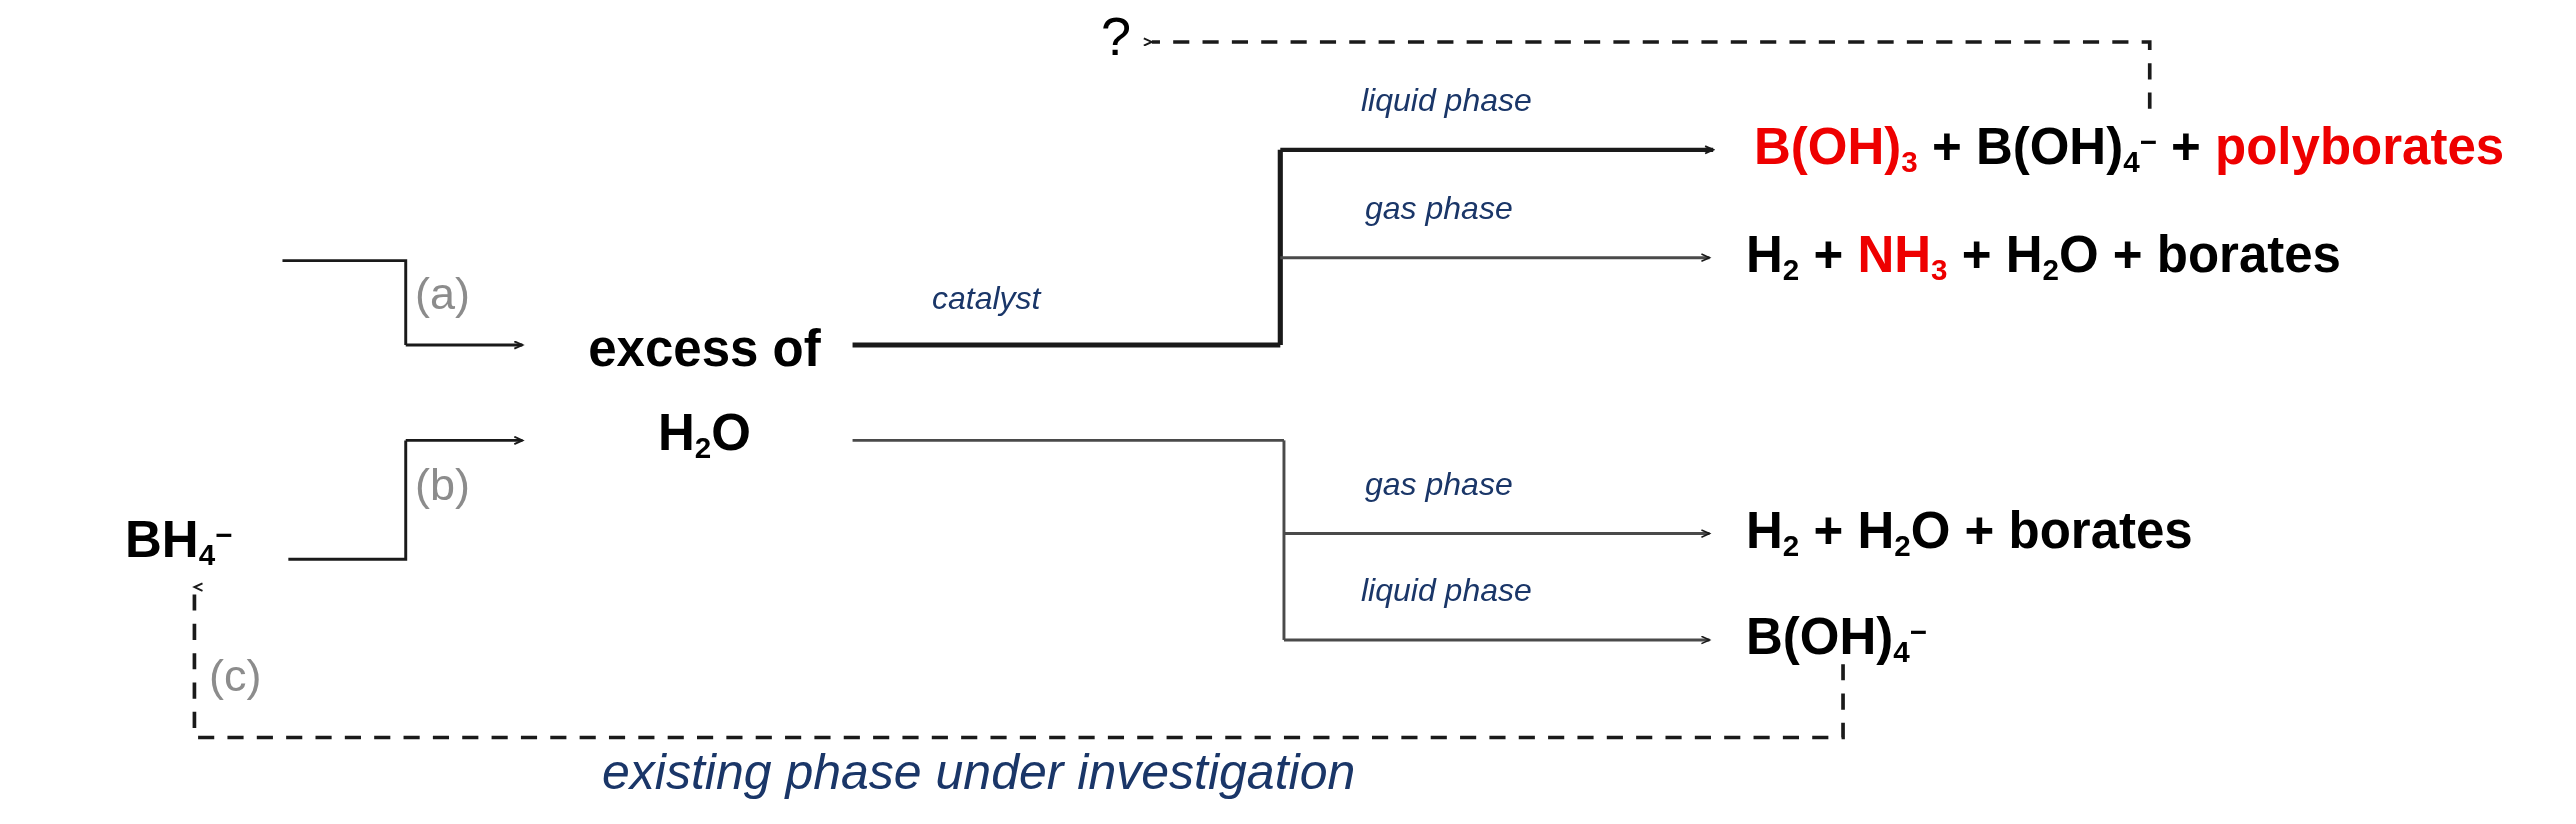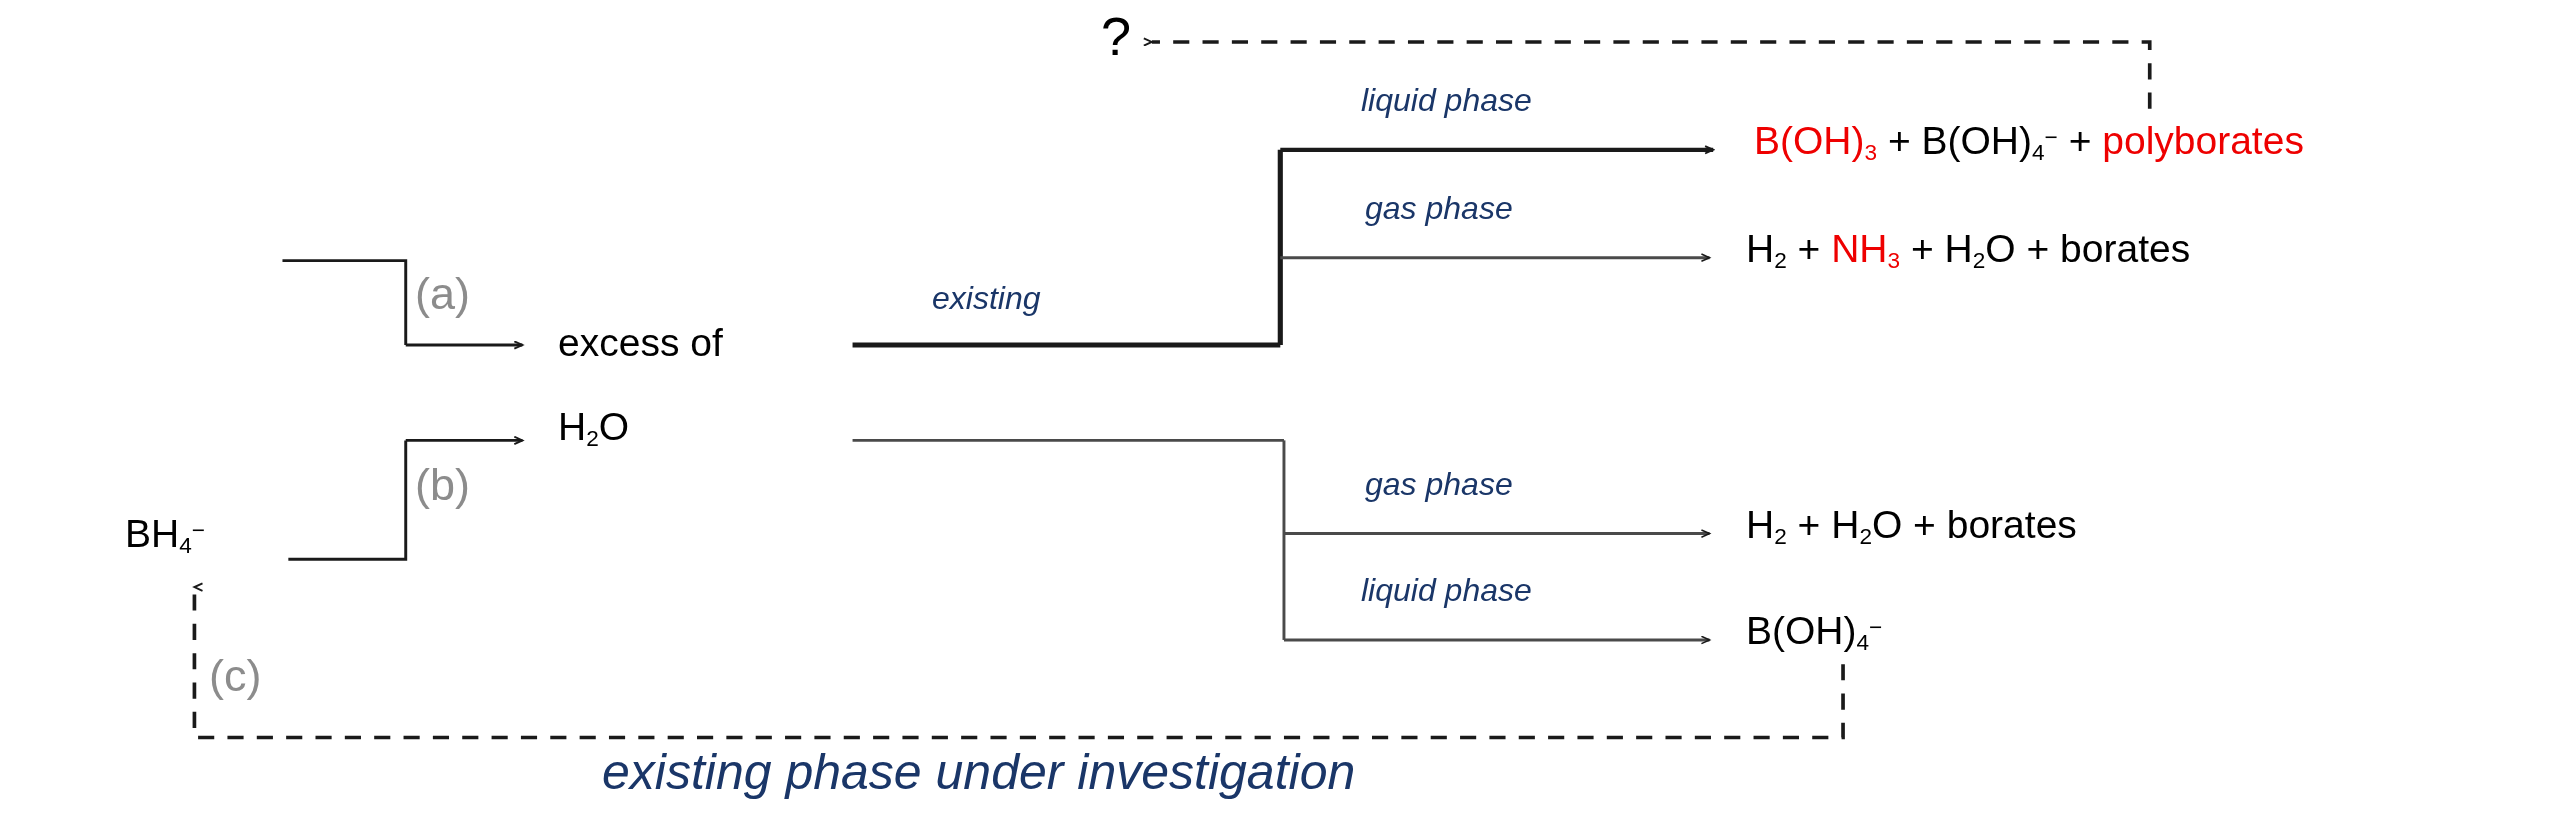--- a/index.html
+++ b/index.html
@@ -23,22 +23,22 @@
     height: 825px;
   }
   .lbl {
     position: absolute;
     white-space: nowrap;
     line-height: 1;
   }
   
   .species {
     color: #000000;
-    font-size: 39px;
-    font-weight: 400;
+    font-size: 51px;
+    font-weight: 700;
   }
   .species sub {
     font-size: 0.58em;
     vertical-align: -0.28em;
   }
   .species sup {
     font-size: 0.58em;
     vertical-align: 0.42em;
   }
   .red { color: #ee0000; }
@@ -58,20 +58,21 @@
   
   .step {
     color: #8c8c8c;
     font-size: 45px;
   }
   .qmark {
     color: #000000;
     font-size: 54px;
   }
   .centered {
+    text-align: center;
   }
 </style>
 </head>
 <body>
 
 <div id="scheme">
 
   <svg id="wires" viewBox="0 0 3511 1124">
     <defs>
       <marker id="arrowOpen" markerWidth="16" markerHeight="16" refX="13" refY="6" orient="auto" markerUnits="userSpaceOnUse">
@@ -140,21 +141,21 @@
 
   <div class="lbl step" style="left:415px; top:271px;">(a)</div>
   <div class="lbl step" style="left:415px; top:462px;">(b)</div>
   <div class="lbl step" style="left:209px; top:653px;">(c)</div>
 
   <div class="lbl species centered" style="left:558px; top:323px; width:293px;">excess of</div>
   <div class="lbl species centered" style="left:558px; top:407px; width:293px;">
     <span>H<sub>2</sub>O</span>
   </div>
 
-  <div class="lbl cond" style="left:932px; top:282px;">existing</div>
+  <div class="lbl cond" style="left:932px; top:282px;">catalyst</div>
 
   <div class="lbl cond" style="left:1361px; top:84px;">liquid phase</div>
   <div class="lbl cond" style="left:1365px; top:192px;">gas phase</div>
   <div class="lbl cond" style="left:1365px; top:468px;">gas phase</div>
   <div class="lbl cond" style="left:1361px; top:574px;">liquid phase</div>
 
   <div class="lbl species" style="left:1754px; top:121px;">
     <span><span class="red">B(OH)<sub>3</sub></span> + B(OH)<sub>4</sub><sup>−</sup> + <span class="red">polyborates</span></span>
   </div>
 

